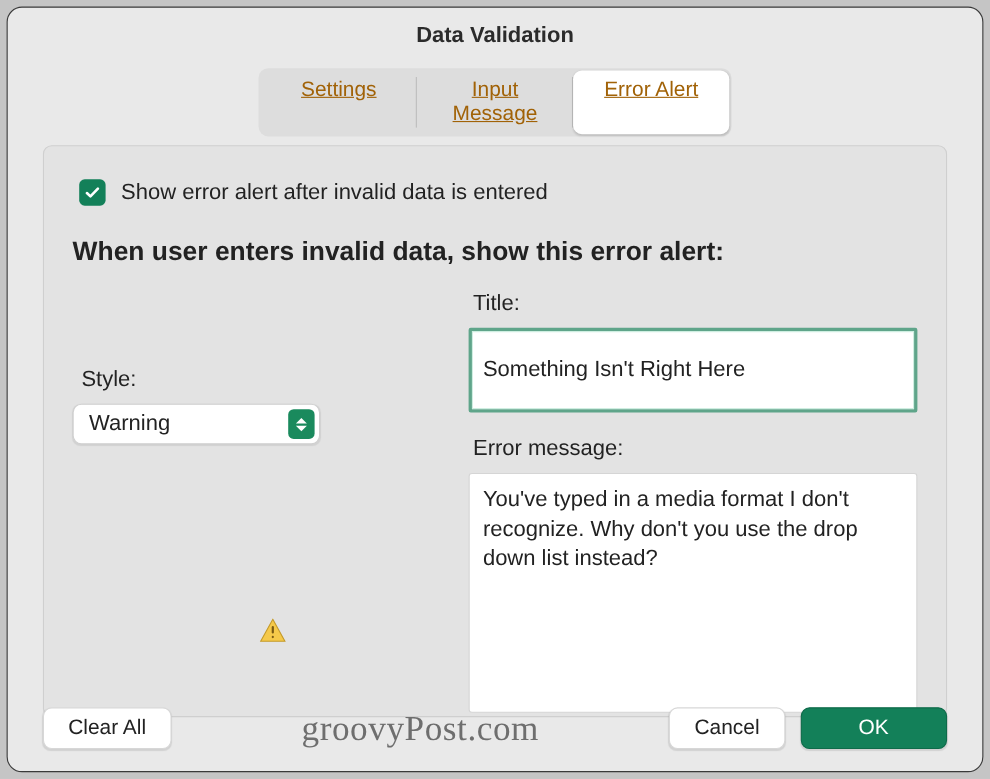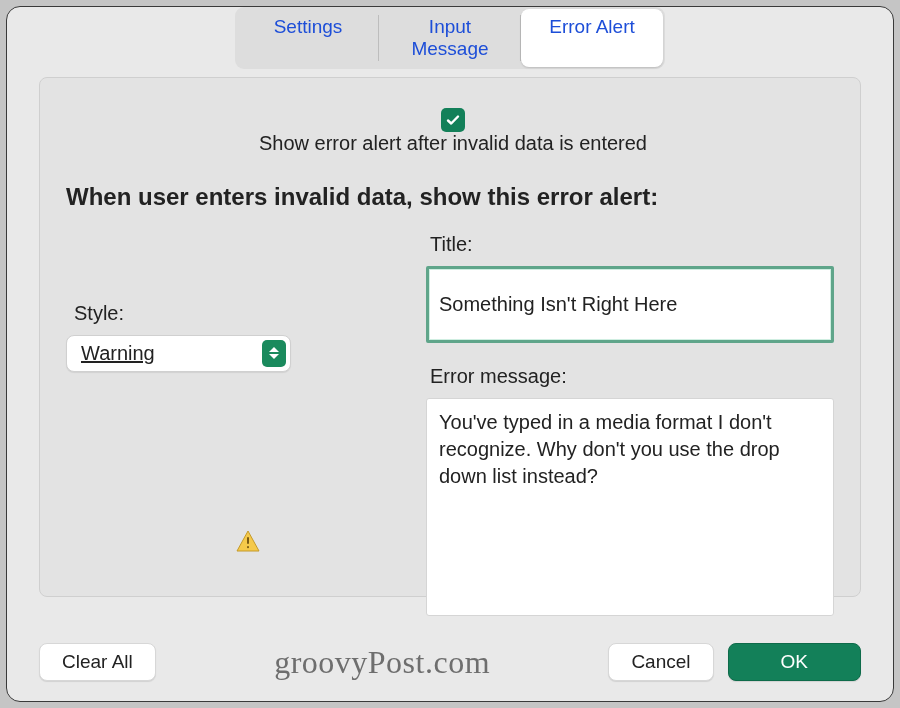--- a/index.html
+++ b/index.html
@@ -36,24 +36,25 @@
     background: #dddddd;
     border-radius: 9px;
     padding: 2px;
     width: 430px;
   }
   .tab {
     flex: 1;
     text-align: center;
     padding: 7px 12px;
     font-size: 19px;
-    color: #1d4ed8;
+    color: #a16207;
     border-radius: 8px;
     cursor: default;
     position: relative;
+    text-decoration: underline;
   }
   .tab.sep::after {
     content: "";
     position: absolute;
     right: 0; top: 6px; bottom: 6px;
     width: 1px;
     background: #bdbdbd;
   }
   .tab.active {
     background: #ffffff;
@@ -63,24 +64,23 @@
     margin: 0 32px;
     background: #e3e3e3;
     border: 1px solid #cfcfcf;
     border-radius: 8px;
     padding: 30px 26px 22px 26px;
     height: 520px;
   }
   .check-row {
     display: flex;
     align-items: center;
-    gap: 0;
+    gap: 14px;
     margin-bottom: 28px;
     margin-left: 6px;
-    flex-direction: column;
   }
   .checkbox {
     width: 24px; height: 24px;
     border-radius: 5px;
     background: #138059;
     display: flex;
     align-items: center;
     justify-content: center;
   }
   .checkbox svg { width: 16px; height: 16px; }
@@ -104,21 +104,20 @@
   }
   .select {
     position: relative;
     width: 225px;
     background: #ffffff;
     border: 1px solid #d0d0d0;
     border-radius: 8px;
     padding: 6px 40px 6px 14px;
     font-size: 20px;
     box-shadow: 0 1px 1px rgba(0,0,0,0.08);
-    text-decoration: underline;
   }
   .select .arrows {
     position: absolute;
     right: 4px; top: 4px; bottom: 4px;
     width: 24px;
     background: #1a8a5d;
     border-radius: 5px;
     display: flex;
     flex-direction: column;
     align-items: center;
@@ -196,20 +195,21 @@
     color: #6e6e6e;
     letter-spacing: 0.5px;
   }
   .footer-right { display: flex; gap: 14px; }
 </style>
 </head>
 <body>
 
 <div class="window">
 
+  <div class="titlebar">Data Validation</div>
 
   <div class="tabs">
     <div class="tab-group">
       <div class="tab sep">Settings</div>
       <div class="tab sep">Input Message</div>
       <div class="tab active">Error Alert</div>
     </div>
   </div>
 
   <div class="panel">

